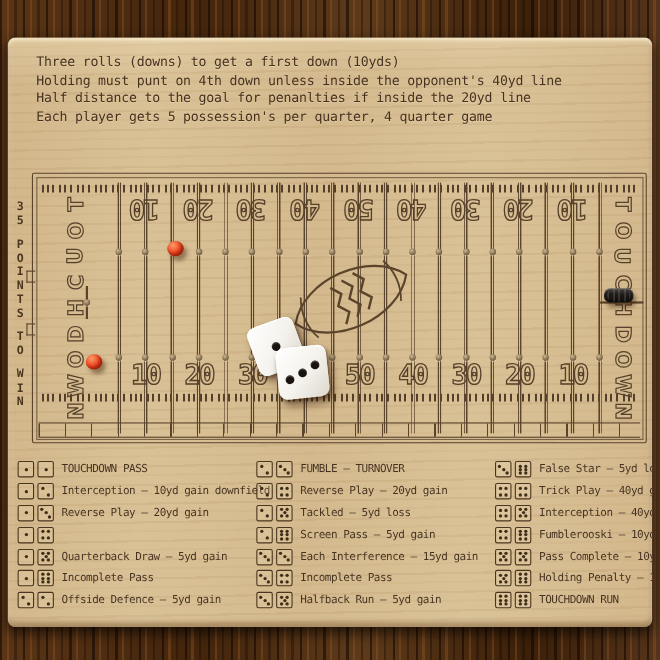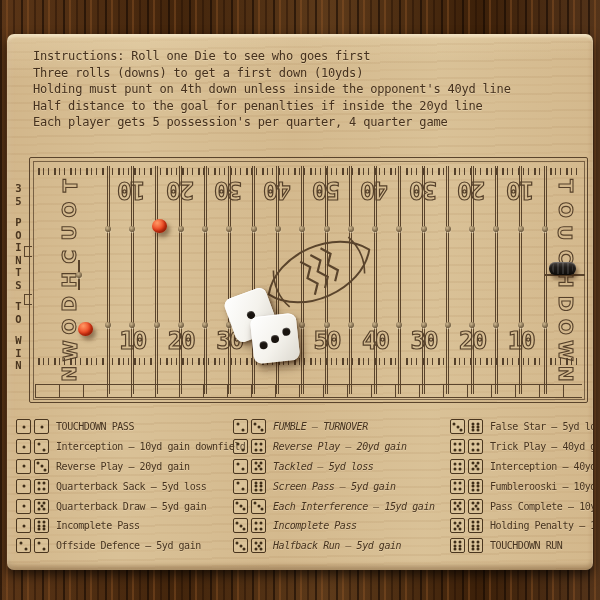--- a/index.html
+++ b/index.html
@@ -85,35 +85,34 @@
   .die{position:absolute;border-radius:8px;
     background:linear-gradient(130deg,#ffffff 0%,#f4f2ec 55%,#dcd8cf 100%);
     box-shadow:3px 6px 8px rgba(45,22,5,.5), 1px 2px 3px rgba(45,22,5,.4), inset 0 1px 1px #fff;}
   .die .pip{position:absolute;width:8px;height:8px;border-radius:50%;background:#19140f;
     transform:translate(-50%,-50%);box-shadow:inset 0 1px 1px rgba(255,255,255,.25);}
   #die-a{left:222px;top:258px;width:44px;height:46px;transform:rotate(-20deg);}
   #die-b{left:245px;top:281px;width:46px;height:47px;transform:rotate(-6deg);z-index:5;}
   
   .legend{position:absolute;top:383px;left:0;right:0;bottom:8px;}
   .legend-col{position:absolute;top:0;white-space:nowrap;text-align:right;}
-  #legend-col-0{left:9px;} #legend-col-1{left:226px;font-style:italic;} #legend-col-2{left:443px;}
+  #legend-col-0{left:9px;} #legend-col-1{left:226px;} #legend-col-2{left:443px;}
   .legend-row{display:flex;align-items:center;height:19.8px;}
   .ldie{position:relative;width:13px;height:13px;border:1.3px solid #4a361f;border-radius:2px;
     margin-right:3px;background:rgba(255,244,214,.12);flex:none;}
   .ldie .pip{position:absolute;width:3px;height:3px;border-radius:50%;background:#3e2d18;transform:translate(-50%,-50%);}
   .llabel{margin-left:4px;font-size:10px;letter-spacing:-0.45px;color:#46331f;
     text-shadow:0 0.5px 0 rgba(255,240,210,.3);}
 </style>
 </head>
 <body>
 
 <div class="board">
 
   <div class="instructions">
-    <div>Instructions:  Roll one Die to see who goes first</div>
     <div>Three rolls (downs) to get a first down (10yds)</div>
     <div>Holding must punt on 4th down unless inside the opponent's 40yd line</div>
     <div>Half distance to the goal for penanlties if inside the 20yd line</div>
     <div>Each player gets 5 possession's per quarter, 4 quarter game</div>
   </div>
 
   <div class="side-label">
       <span class="letter">3</span>
       <span class="letter">5</span>
       <span class="letter gap"></span>
@@ -328,21 +327,20 @@
         <div class="legend-row">
           <span class="ldie">
             <span class="pip" style="left: 50%; top: 50%;"></span>
           </span>
           <span class="ldie">
             <span class="pip" style="left: 28%; top: 28%;"></span>
             <span class="pip" style="left: 72%; top: 28%;"></span>
             <span class="pip" style="left: 28%; top: 72%;"></span>
             <span class="pip" style="left: 72%; top: 72%;"></span>
           </span>
-          <span class="llabel">Quarterback Sack – 5yd loss</span>
         </div>
         <div class="legend-row">
           <span class="ldie">
             <span class="pip" style="left: 50%; top: 50%;"></span>
           </span>
           <span class="ldie">
             <span class="pip" style="left: 27%; top: 27%;"></span>
             <span class="pip" style="left: 73%; top: 27%;"></span>
             <span class="pip" style="left: 50%; top: 50%;"></span>
             <span class="pip" style="left: 27%; top: 73%;"></span>

